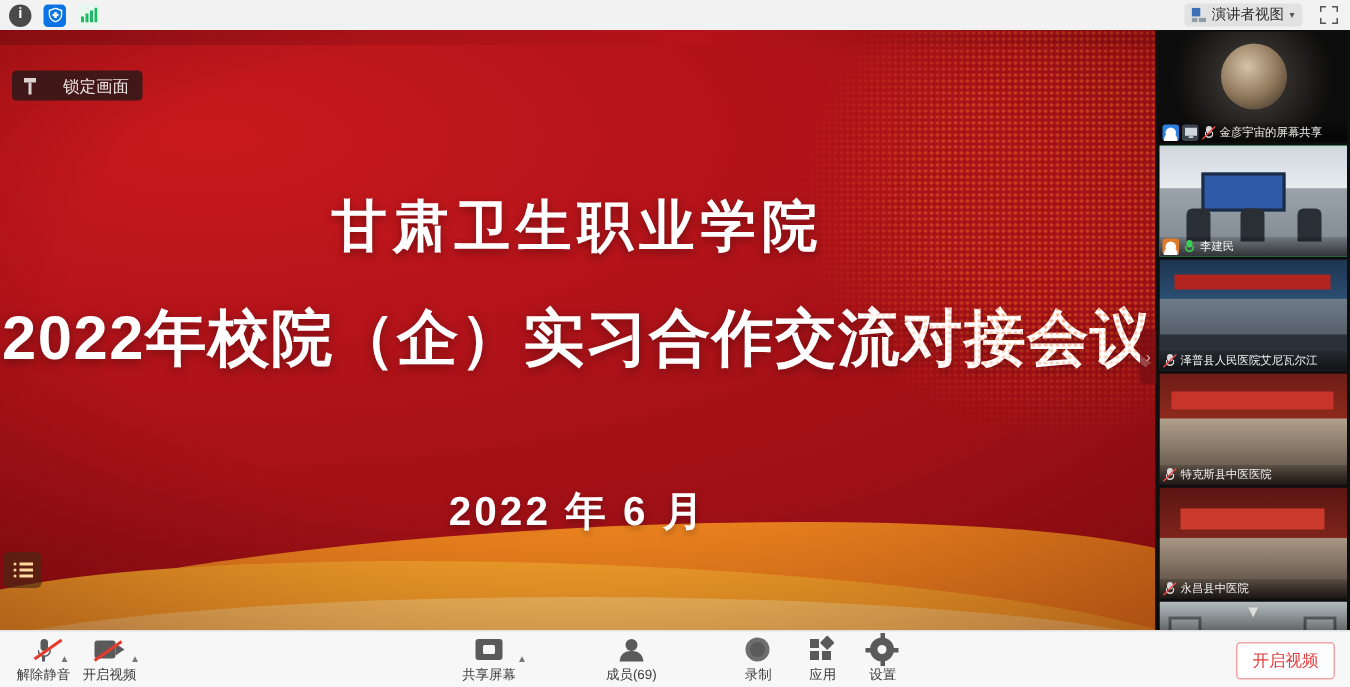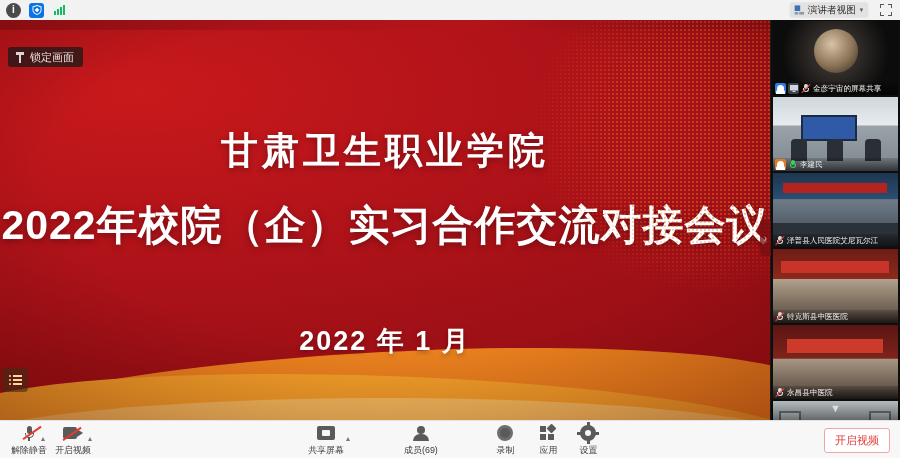--- a/index.html
+++ b/index.html
@@ -61,21 +61,21 @@
   .slide-head  { position:absolute; left:0; right:0; top:178px; text-align:center;
     color:#fff; font-size:41px; font-weight:bold; letter-spacing:1px;
     text-shadow:0 2px 7px rgba(0,0,0,.35); white-space:nowrap; }
   .slide-date  { position:absolute; left:0; right:0; top:303px; text-align:center;
     color:#fff; font-size:27px; font-weight:bold; letter-spacing:2px;
     text-shadow:0 2px 5px rgba(0,0,0,.3); }
 
   
   .pin-btn { position:absolute; left:8px; top:27px; height:20px;
     background:rgba(40,24,24,.82); border-radius:3px; display:flex;
-    align-items:center; gap:5px; padding:0 9px 0 7px; color:#efe4e4;
+    align-items:center; gap:17px; padding:0 9px 0 7px; color:#efe4e4;
     font-size:11px; }
   .pin-ico { width:10px; height:11px; position:relative; }
   .pin-ico::before{ content:""; position:absolute; left:1px; top:0; width:8px;
     height:3px; background:#ded3d3; }
   .pin-ico::after{ content:""; position:absolute; left:4px; top:3px; width:2px;
     height:8px; background:#ded3d3; }
 
   
   .list-btn { position:absolute; left:2px; top:348px; width:26px; height:24px;
     background:rgba(70,42,20,.62); border-radius:4px; display:flex;
@@ -266,21 +266,21 @@
 
   <div class="stage">
     <div class="slide">
       <div class="topband"></div>
       <div class="wave1"></div>
       <div class="wave2"></div>
       <div class="wave3"></div>
       <div class="vig"></div>
       <div class="slide-title">甘肃卫生职业学院</div>
       <div class="slide-head">2022年校院（企）实习合作交流对接会议</div>
-      <div class="slide-date">2022 年 1 月</div>
+      <div class="slide-date">2022 年 6 月</div>
     </div>
 
     <div class="pin-btn">
       <span class="pin-ico"></span>
       <span>锁定画面</span>
     </div>
 
     <div class="list-btn">
       <b>
           <i></i>

